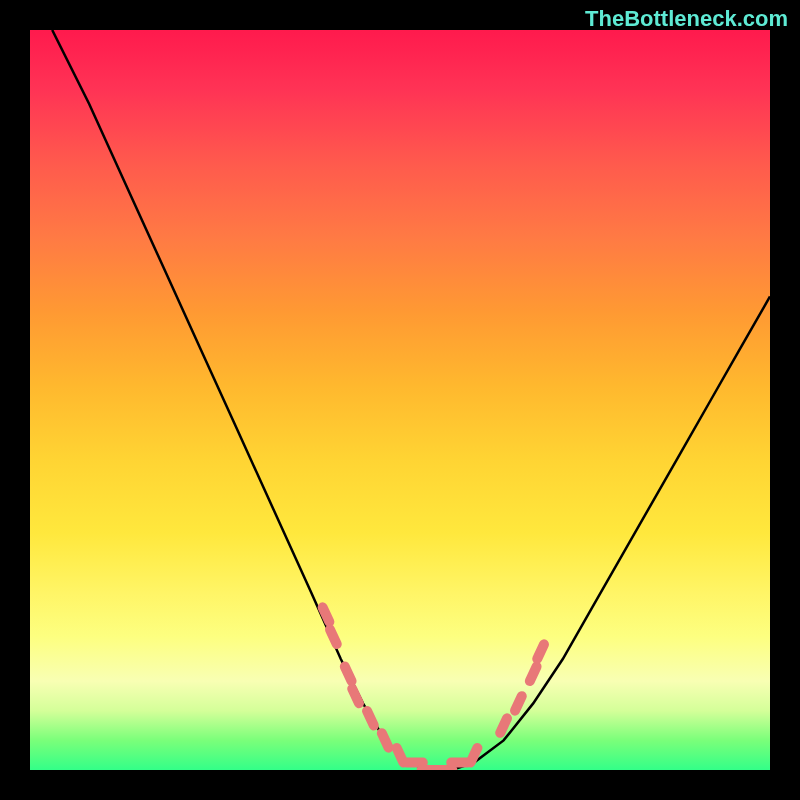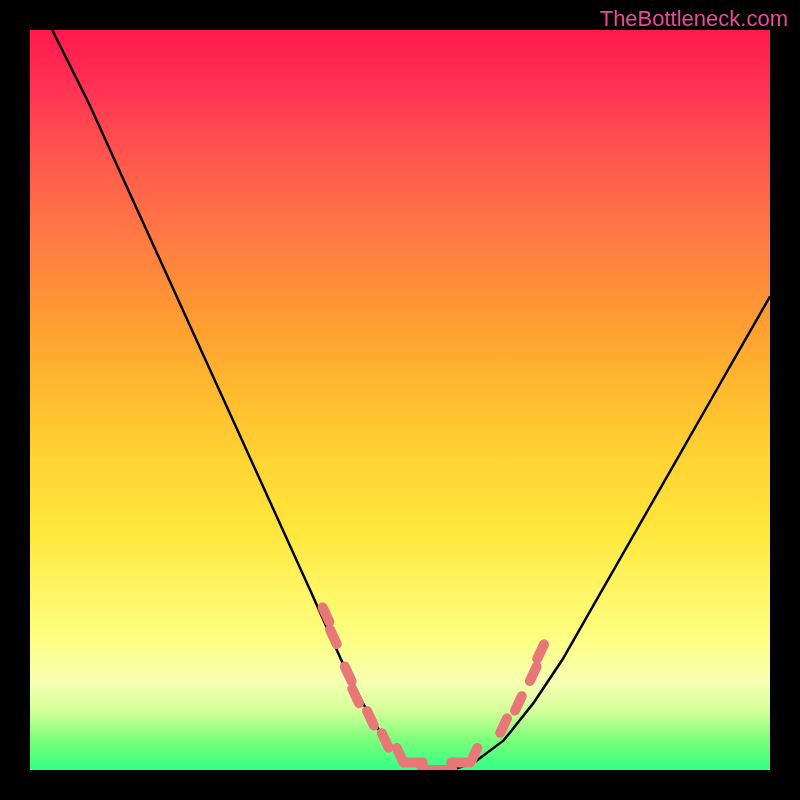--- a/index.html
+++ b/index.html
@@ -13,22 +13,22 @@
       background: #000;
       position: relative;
       overflow: hidden;
     }
     .watermark {
       position: absolute;
       top: 6px;
       right: 12px;
       font-family: Arial, sans-serif;
       font-size: 22px;
-      font-weight: normal;
-      color: #ec4899;
+      font-weight: bold;
+      color: #5eead4;
       z-index: 10;
     }
     .plot-area {
       position: absolute;
       top: 30px;
       left: 30px;
       width: 740px;
       height: 740px;
       background: linear-gradient(to bottom,
         #ff1a4d 0%,

